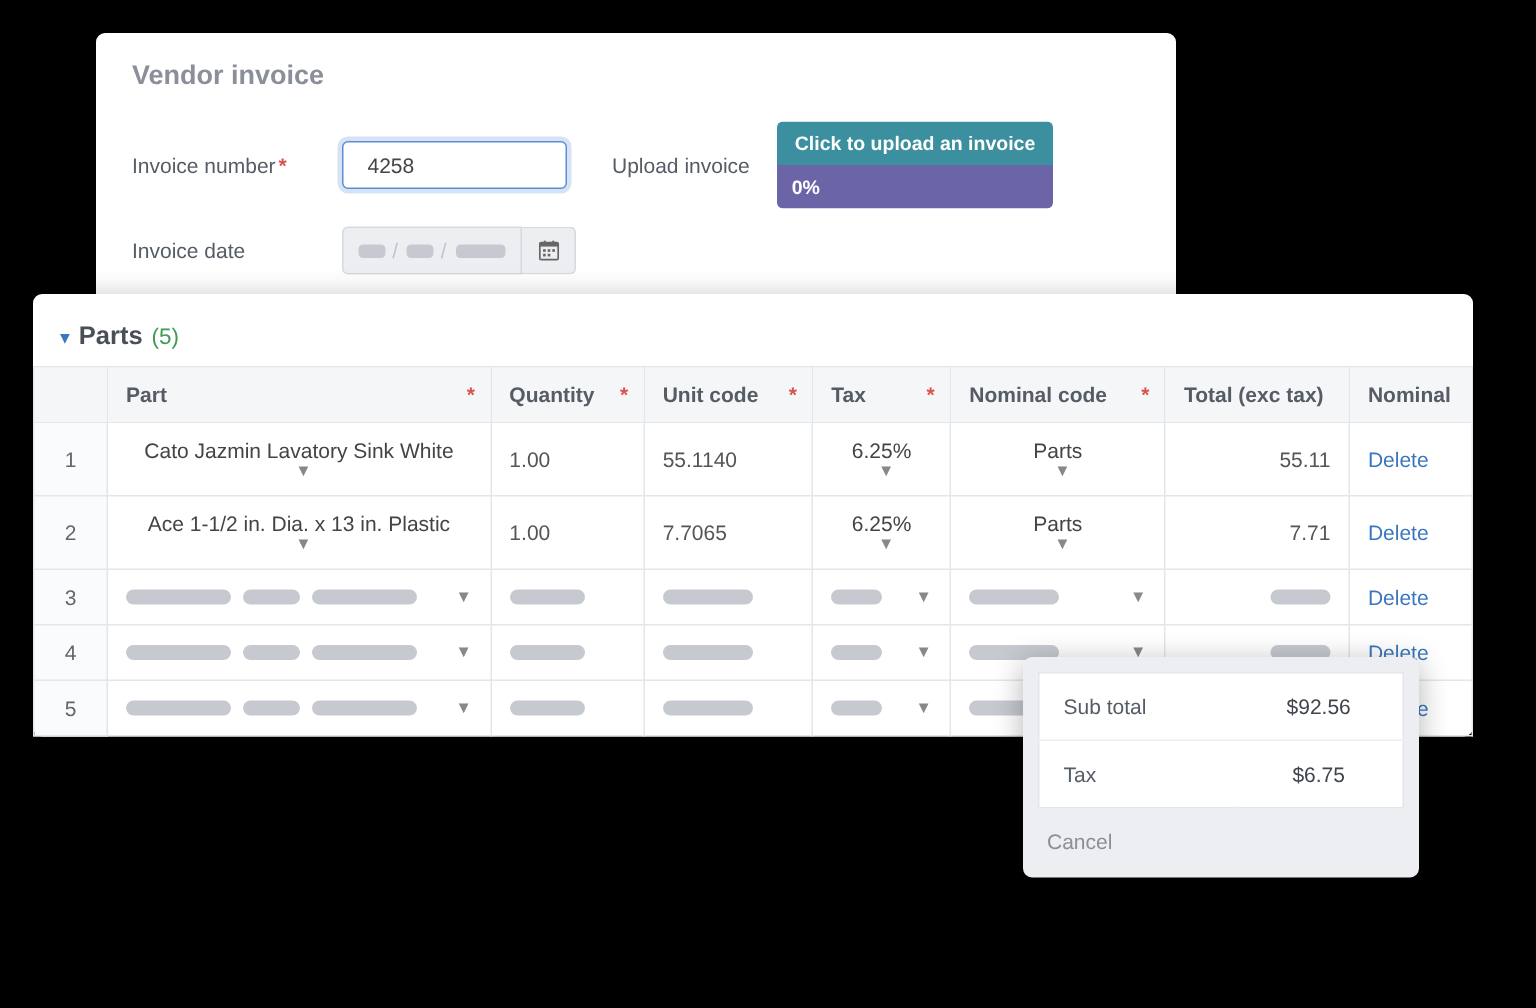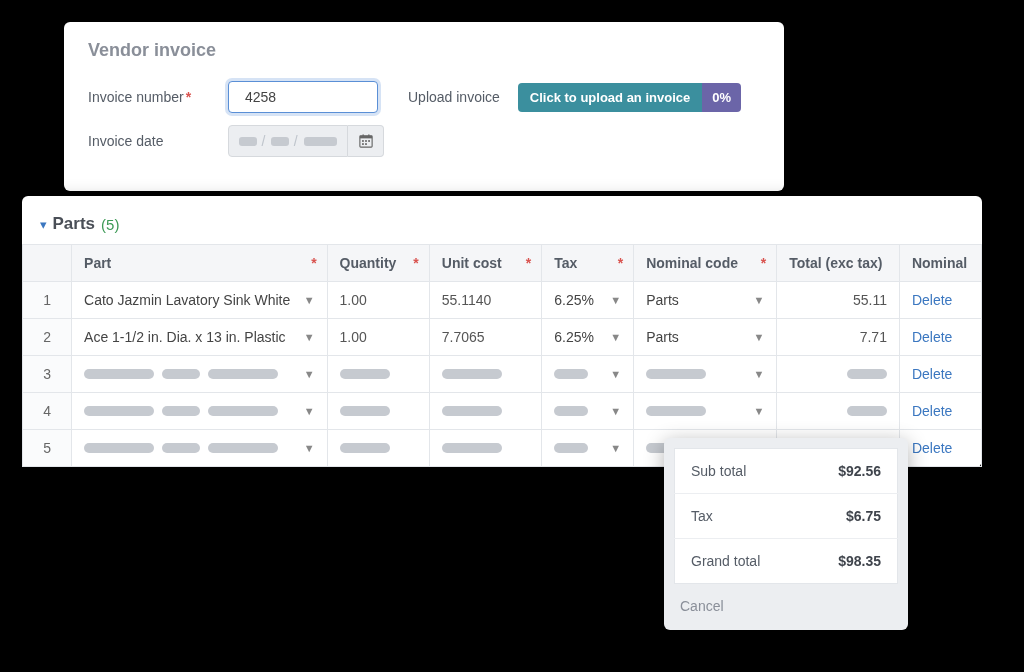--- a/index.html
+++ b/index.html
@@ -55,60 +55,60 @@
   .date-input .dash { background:#c6cad0; border-radius:3px; height:9px; display:inline-block; }
   .date-btn {
     background: #eceef1; border: 1px solid #d6d9dd; border-left: none;
     border-radius: 0 4px 4px 0; width: 36px; display: flex; align-items:center; justify-content:center;
     cursor: pointer;
   }
   .cal-icon { width: 14px; height: 14px; }
   .upload-label { margin-left: 30px; color: #555c66; }
   .upload-btn {
     margin-left: 18px; display: inline-flex; align-items: stretch;
-    border-radius: 4px; overflow: hidden; font-size: 13px; font-weight: 600;
+    border-radius: 4px; overflow: hidden; font-size: 13px; font-weight: 600; flex-direction: column;
   }
   .upload-btn .txt { background: #3b8f9e; color: #fff; padding: 7px 12px; }
   .upload-btn .pct { background: #6b65a8; color: #fff; padding: 7px 10px; }
 
   .card-parts {
     left: 22px; top: 196px;
     width: 960px;
     padding: 18px 0 0;
   }
   .parts-header { display:flex; align-items:center; padding: 0 18px 10px; }
   .parts-header .chev { color:#3b77c0; margin-right:6px; font-size:13px; }
   .parts-header h3 { font-size: 17px; font-weight: 700; color: #4a4f57; }
   .parts-header .count { color: #3e9a57; margin-left: 6px; font-size: 15px; }
 
   table { width: 100%; border-collapse: collapse; }
   th, td { border: 1px solid #e3e6ea; padding: 10px 12px; text-align: left; font-size: 14px; vertical-align: middle; }
   th { background: #f5f6f8; color: #555c66; font-weight: 600; position: relative; }
   th .req { position: absolute; right: 10px; }
   td.rownum { text-align: center; color: #666; width: 48px; background:#fafbfc; }
-  .cell-dd { display:flex; justify-content:space-between; align-items:center; color:#444; }
+  .cell-dd { display:flex; justify-content:space-between; align-items:center; color:#444;flex-direction:column; }
   .dd-caret { color:#888; font-size:11px; margin-left:6px; }
   .delete-link { color: #3b77c0; cursor: pointer; }
   td.total { text-align: right; color:#555; }
 
   .placeholder { background:#c6cad0; border-radius:5px; height:10px; display:inline-block; }
   .ph-row { display:flex; gap:8px; align-items:center; width:100%; }
 
   .card-summary {
-    left: 664px; top: 438px;
-    width: 244px;
+    left: 682px; top: 438px;
+    width: 264px;
     background: #eceef1;
     padding: 10px;
   }
   .summary-table {
     background:#fff; border-radius:4px; width:100%; border:1px solid #e3e6ea;
   }
   .summary-table td { border: none; border-bottom:1px solid #eceef1; padding: 14px 16px; font-size:14px; color:#555c66; }
   .summary-table tr:last-child td { border-bottom:none; }
-  .summary-table td.val { font-weight:700; color:#3f444c; text-align:right; }
+  .summary-table td.val { font-weight:400; color:#3f444c; text-align:center; }
   .summary-actions { display:flex; justify-content:flex-start; align-items:center; padding: 14px 6px 6px; gap: 16px; }
   .cancel-link { color:#8a8f99; cursor:pointer; }
   .add-btn {
     background:#6b5fa8; color:#fff; border:none; border-radius:4px;
     padding: 9px 14px; font-size:14px; font-weight:600; cursor:pointer;
   }
 </style>
 </head>
 <body>
 
@@ -153,21 +153,21 @@
     <span class="chev">▾</span>
     <h3>Parts</h3>
     <span class="count">(5)</span>
   </div>
   <table>
     <thead>
       <tr>
         <th style="width:48px"></th>
         <th style="width:250px"><span>Part</span><span class="req">*</span></th>
         <th style="width:100px"><span>Quantity</span><span class="req">*</span></th>
-        <th style="width:110px"><span>Unit cost</span><span class="req">*</span></th>
+        <th style="width:110px"><span>Unit code</span><span class="req">*</span></th>
         <th style="width:90px"><span>Tax</span><span class="req">*</span></th>
         <th style="width:140px"><span>Nominal code</span><span class="req">*</span></th>
         <th style="width:120px">Total (exc tax)</th>
         <th style="width:80px">Nominal</th>
       </tr>
     </thead>
     <tbody id="parts-body">
         <tr>
           <td class="rownum">1</td>
           <td>
@@ -307,22 +307,18 @@
   <table class="summary-table">
     <tbody>
         <tr>
           <td>Sub total</td>
           <td class="val">$92.56</td>
         </tr>
     <tr>
           <td>Tax</td>
           <td class="val">$6.75</td>
         </tr>
-    <tr>
-          <td>Grand total</td>
-          <td class="val">$98.35</td>
-        </tr>
   </tbody>
     </table>
   <div class="summary-actions">
     <span class="cancel-link">Cancel</span>
   </div>
 </div>
 
 </body></html>

